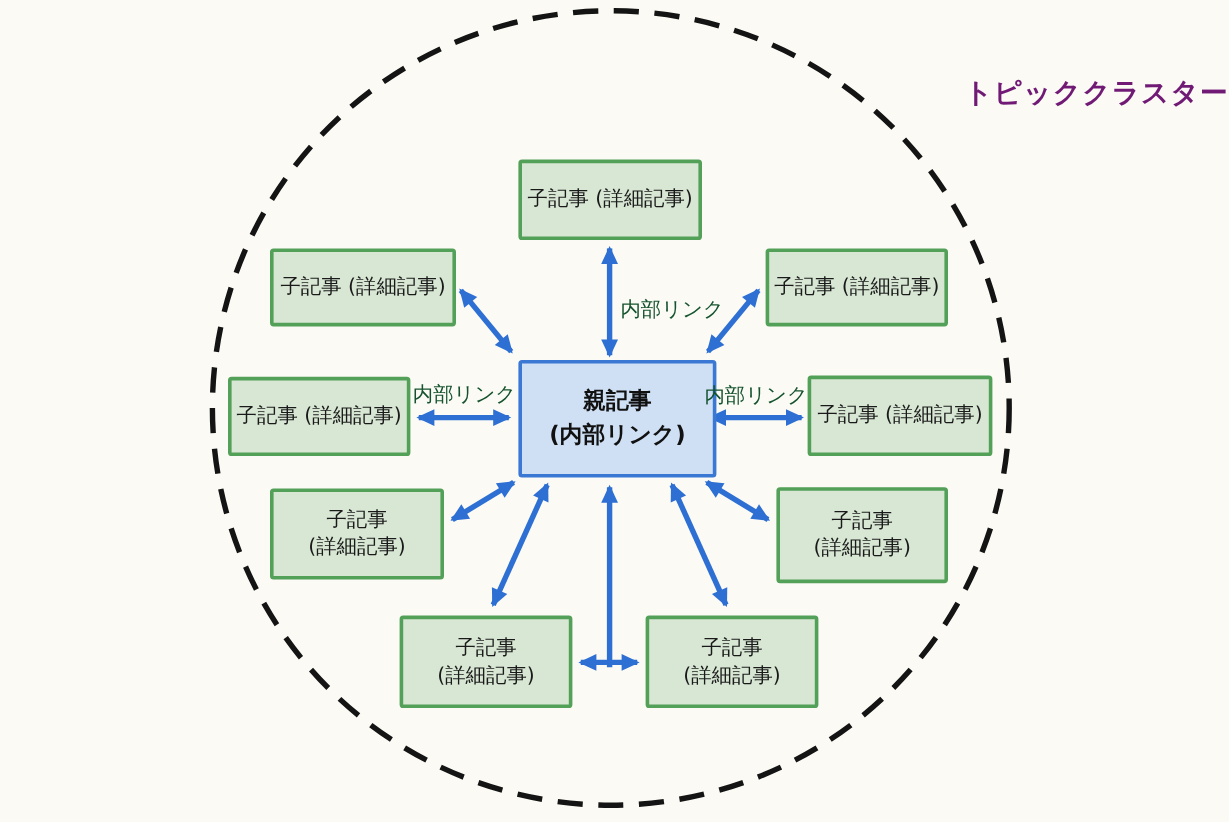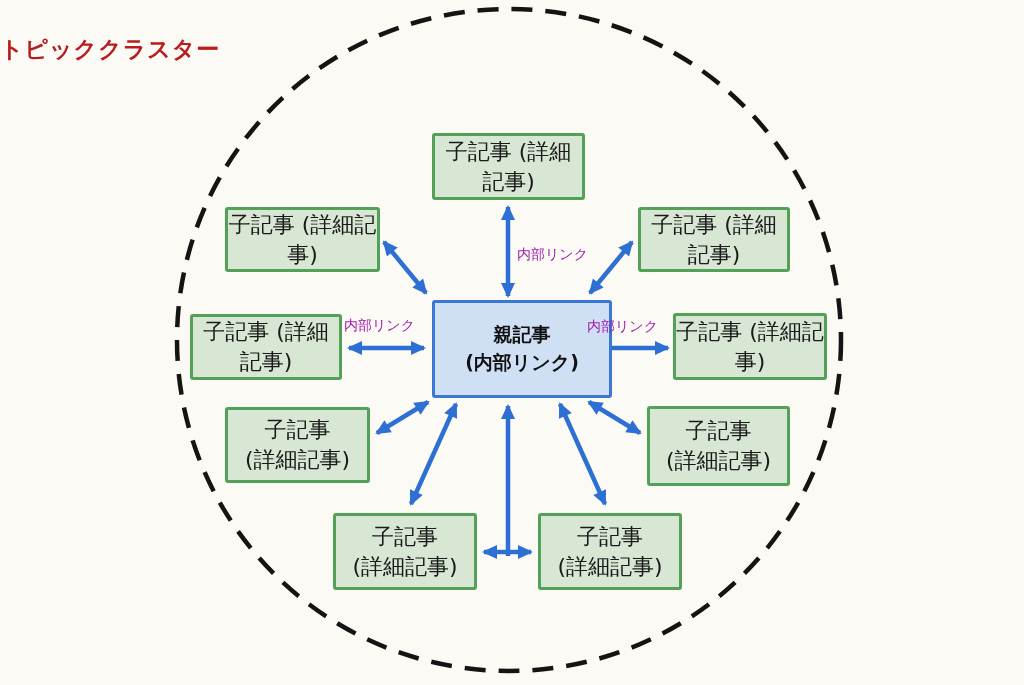--- a/index.html
+++ b/index.html
@@ -20,25 +20,25 @@
     position: absolute;
     left: 0;
     top: 0;
     width: 1024px;
     height: 685px;
   }
   .title {
     position: absolute;
     left: 0;
     right: 0;
-    top: 34px;
-    text-align: left;
+    top: 62px;
+    text-align: right;
     font-size: 23px;
     font-weight: bold;
-    color: #b91c1c;
+    color: #701a75;
     letter-spacing: 1px;
   }
   .subtitle {
     position: absolute;
     left: 0;
     right: 0;
     top: 86px;
     text-align: center;
     font-size: 17px;
     color: #2a2a2a;
@@ -51,36 +51,36 @@
     justify-content: center;
     box-sizing: border-box;
     text-align: center;
     line-height: 1.35;
   }
   .node span { display: block; }
   .child {
     background: #d8e7d4;
     border: 3px solid #53a058;
     border-radius: 3px;
-    font-size: 22px;
+    font-size: 17px;
     color: #1a1a1a;
   }
   .center-node {
     background: #cfe0f5;
     border: 3px solid #3a78d4;
     border-radius: 3px;
     font-size: 19px;
     font-weight: bold;
     color: #111;
     line-height: 1.45;
   }
   .link-label {
     position: absolute;
-    font-size: 14px;
-    color: #a21caf;
+    font-size: 17px;
+    color: #14532d;
     white-space: nowrap;
   }
 </style>
 </head>
 <body>
 
 <div class="canvas">
 
   <svg class="arrows-layer" width="1024" height="685" viewBox="0 0 1024 685" xmlns="http://www.w3.org/2000/svg">
     <defs>
@@ -104,21 +104,21 @@
       <line x1="589" y1="402" x2="640" y2="433" marker-start="url(#ah-start)" marker-end="url(#ah-end)"></line>
       <line x1="456" y1="404" x2="411" y2="504" marker-start="url(#ah-start)" marker-end="url(#ah-end)"></line>
       <line x1="560" y1="404" x2="605" y2="504" marker-start="url(#ah-start)" marker-end="url(#ah-end)"></line>
       <line x1="508" y1="406" x2="508" y2="556" marker-start="url(#ah-start)"></line>
       <line x1="484" y1="552" x2="531" y2="552" marker-start="url(#ah-start)" marker-end="url(#ah-end)"></line>
     </g>
   </svg>
 
   <div class="title">トピッククラスター</div>
 
-  <div class="node center-node" style="left:432px; top:300px; width:180px; height:98px;">
+  <div class="node center-node" style="left:432px; top:300px; width:165px; height:98px;">
     <span>親記事</span>
     <span>(内部リンク)</span>
   </div>
 
   <div class="node child" style="left:432px; top:133px; width:153px; height:67px;">
     <span>子記事 (詳細記事)</span>
     <span></span>
   </div>
 
   <div class="node child" style="left:225px; top:207px; width:155px; height:65px;">

